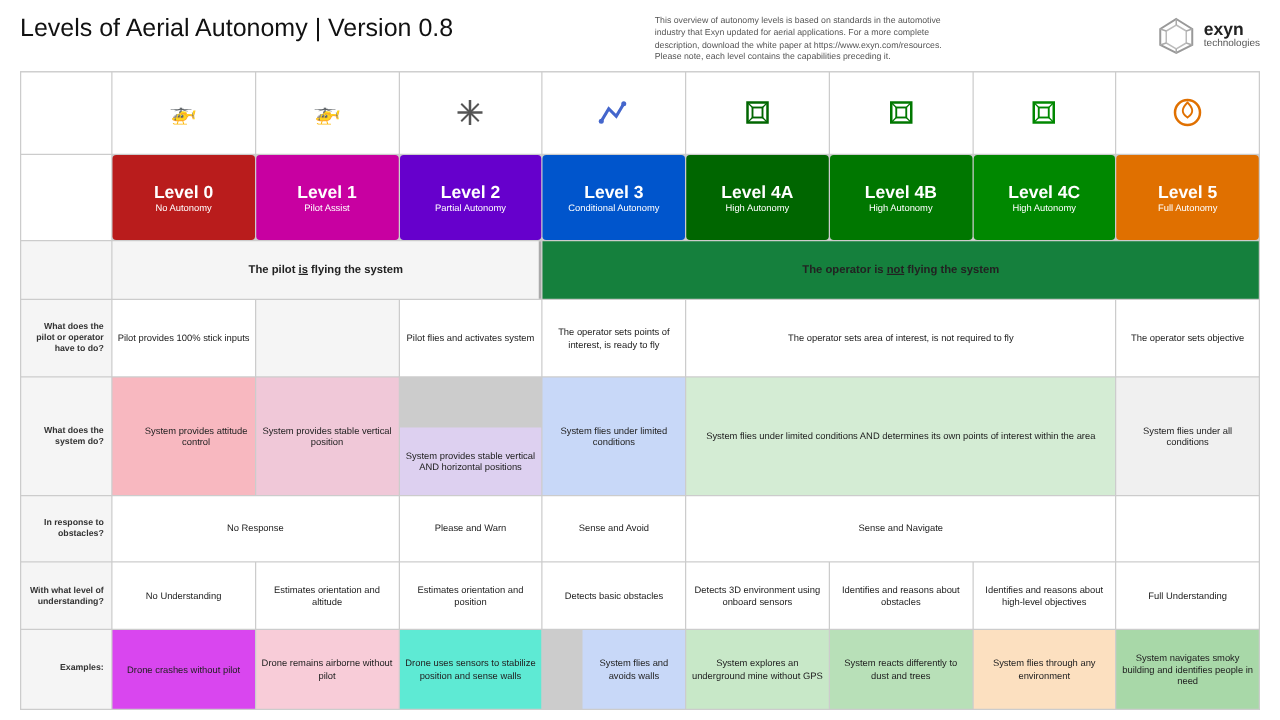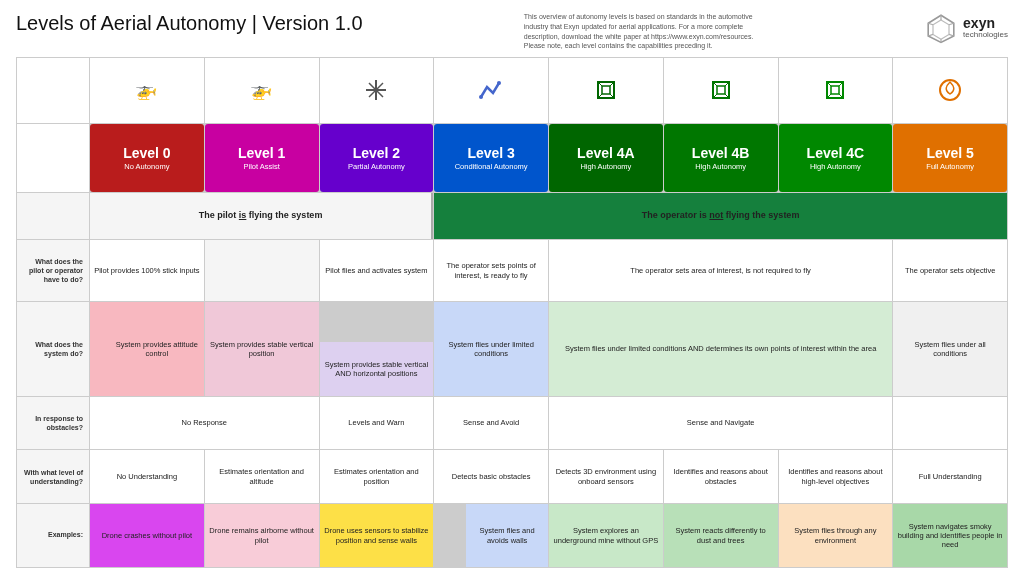--- a/index.html
+++ b/index.html
@@ -126,21 +126,21 @@
     }
     .section-operator {
       background: #f0f0f0;
       font-size: 8.5px;
       font-weight: 600;
     }
 
     
     .ex-red { background: #d946ef; }
     .ex-pink { background: #f8ccd8; }
-    .ex-lavender { background: #fde047; }
+    .ex-lavender { background: #5eead4; }
     .ex-blue { background: #c8d8f8; }
     .ex-green-light { background: #c8e8c8; }
     .ex-green-mid { background: #b8e0b8; }
     .ex-green-dark { background: #a8d8a8; }
     .ex-orange { background: #fce0c0; }
 
     
     .sys-red { background: #f8b8c0; padding-left: 24px; }
     .sys-pink { background: #f0c8d8; }
     .sys-lav { background: #ddd0f0; }
@@ -150,21 +150,21 @@
   </style>
 </head>
 <body>
 
 <div class="page">
 
   <div class="header">
     <div class="header-left">
       <div class="title">
         <span>Levels of Aerial Autonomy</span>
-        <span style="font-weight:400">| Version 1.0</span>
+        <span style="font-weight:400">| Version 0.8</span>
       </div>
     </div>
     <div class="header-center">
       <span>This overview of autonomy levels is based on standards in the automotive industry that Exyn updated for aerial applications. For a more complete description, download the white paper at https://www.exyn.com/resources. Please note, each level contains the capabilities preceding it.</span>
     </div>
     <div class="logo">
       <svg class="logo-icon" viewBox="0 0 40 40">
         <polygon points="20,4 36,14 36,30 20,38 4,30 4,14" fill="none" stroke="#999" stroke-width="2"></polygon>
         <polygon points="20,10 30,16 30,28 20,34 10,28 10,16" fill="none" stroke="#bbb" stroke-width="1.5"></polygon>
         <line x1="20" y1="4" x2="20" y2="10" stroke="#aaa" stroke-width="1.5"></line>
@@ -291,21 +291,21 @@
     <div class="cell cell-label" style="font-size:7px; font-weight:600; line-height:1.3;">What does the system do?</div>
     <div class="cell sys-red" style="font-size:7.5px;">System provides attitude control</div>
     <div class="cell sys-pink" style="font-size:7.5px;">System provides stable vertical position</div>
     <div class="cell sys-lav" style="font-size:7.5px;margin-top:40px;">System provides stable vertical AND horizontal positions</div>
     <div class="cell sys-blue" style="font-size:7.5px;">System flies under limited conditions</div>
     <div class="cell" style="grid-column:span 3; font-size:7.5px; background:#d4ecd4;">System flies under limited conditions AND determines its own points of interest within the area</div>
     <div class="cell" style="font-size:7.5px; background:#f0f0f0;">System flies under all conditions</div>
 
     <div class="cell cell-label" style="font-size:7px; font-weight:600; line-height:1.3;">In response to obstacles?</div>
     <div class="cell" style="grid-column:span 2; font-size:7.5px;">No Response</div>
-    <div class="cell" style="font-size:7.5px;">Levels and Warn</div>
+    <div class="cell" style="font-size:7.5px;">Please and Warn</div>
     <div class="cell" style="font-size:7.5px;">Sense and Avoid</div>
     <div class="cell" style="grid-column:span 3; font-size:7.5px;">Sense and Navigate</div>
     <div class="cell" style="font-size:7.5px;"></div>
 
     <div class="cell cell-label" style="font-size:7px; font-weight:600; line-height:1.3;">With what level of understanding?</div>
     <div class="cell" style="font-size:7.5px;">No Understanding</div>
     <div class="cell" style="font-size:7.5px;">Estimates orientation and altitude</div>
     <div class="cell" style="font-size:7.5px;">Estimates orientation and position</div>
     <div class="cell" style="font-size:7.5px;">Detects basic obstacles</div>
     <div class="cell" style="font-size:7.5px;">Detects 3D environment using onboard sensors</div>

